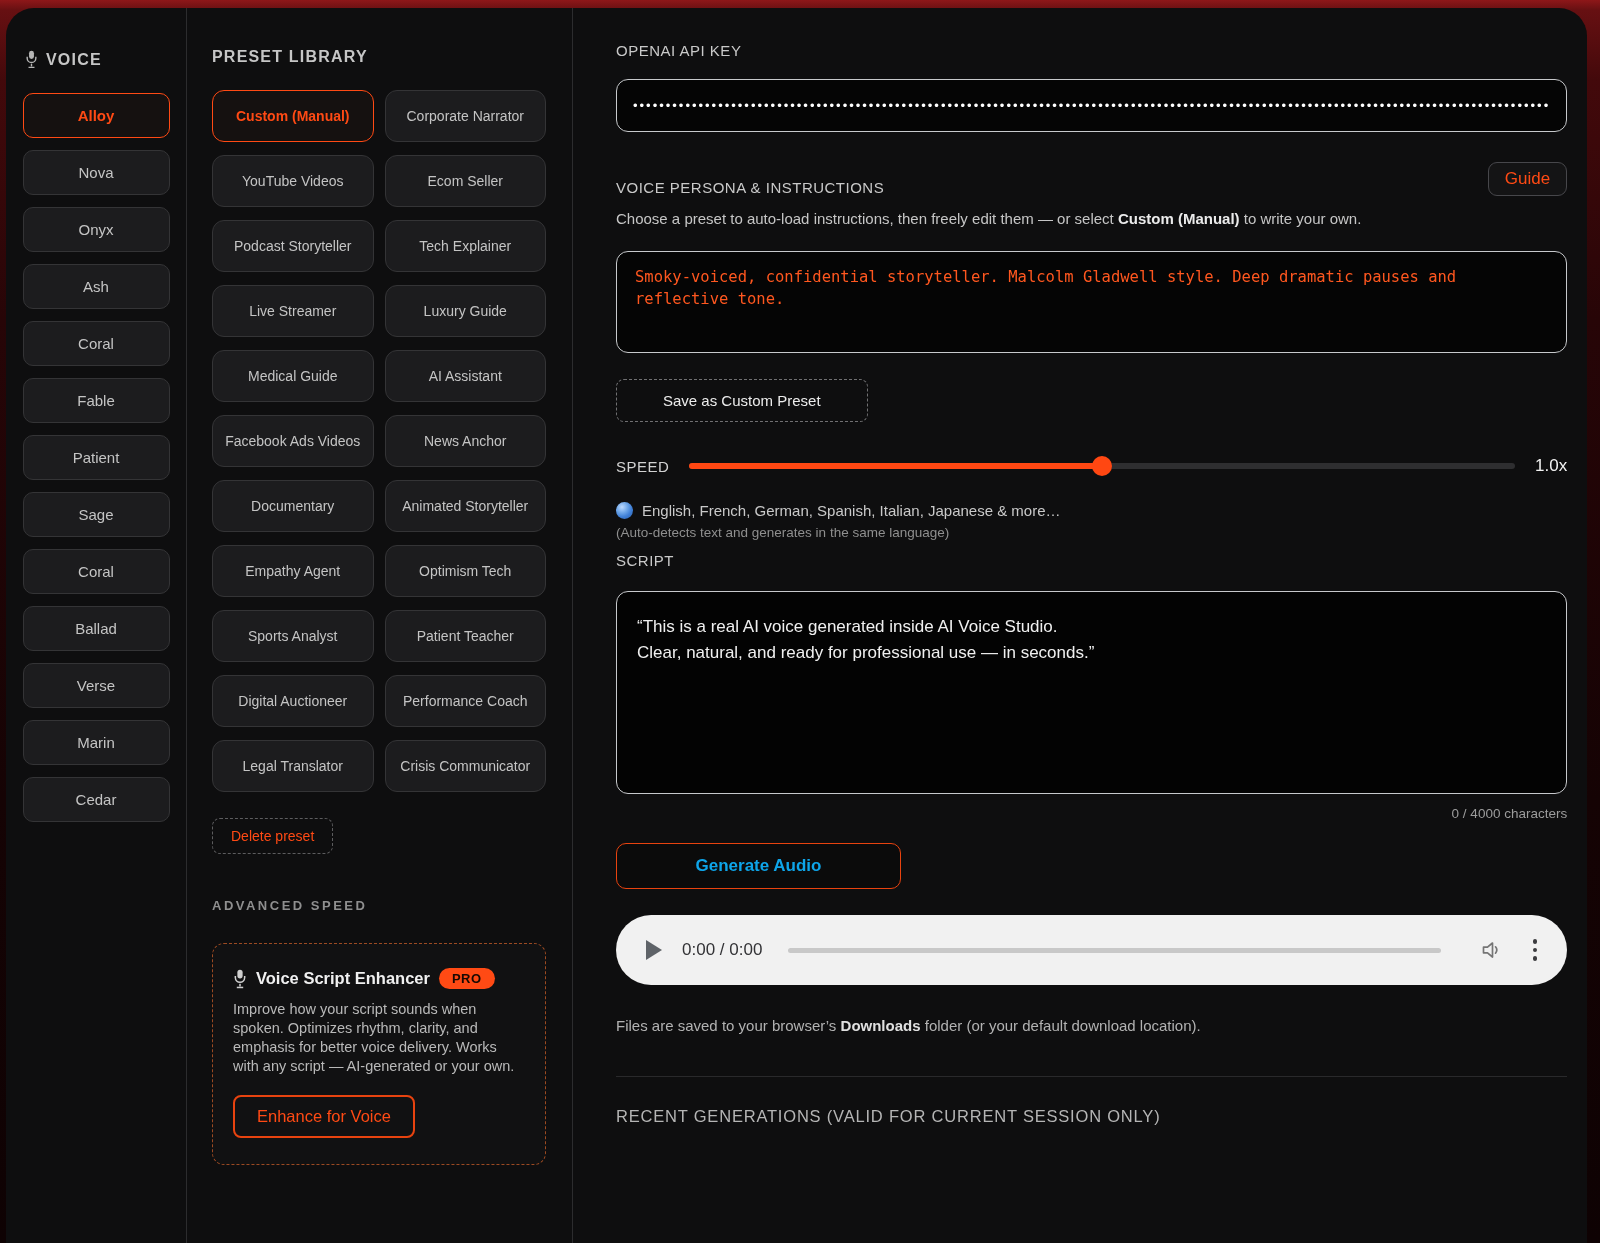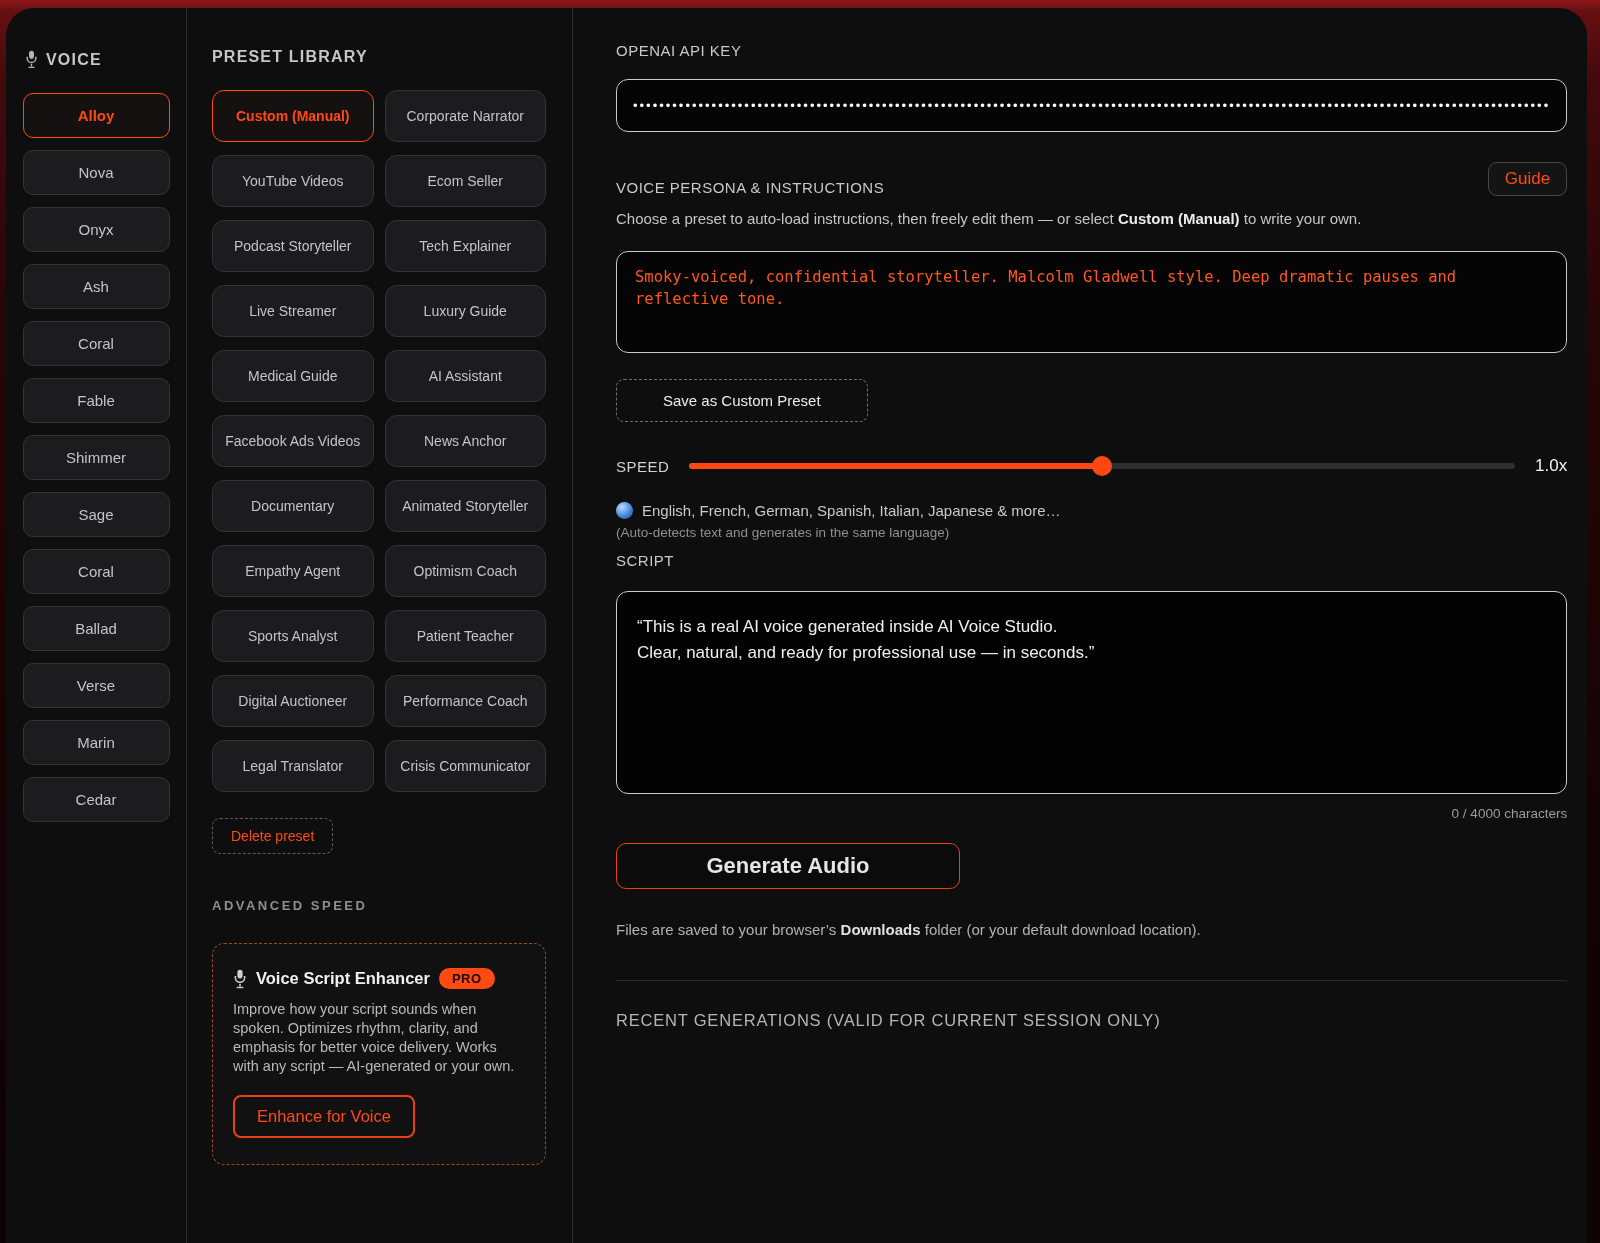--- a/index.html
+++ b/index.html
@@ -90,22 +90,22 @@
   .lang-sub { margin-top:6px; color:#8f8f8f; font-size:13.5px; }
 
   .script-label { margin-top:12px; }
   .script-box {
     margin-top:22px; width:100%; height:203px; background:#030303; border:1px solid #c7c9cc; border-radius:12px;
     color:#f0f0f0; font-family:Liberation Sans, sans-serif; font-size:17px; line-height:1.5;
     padding:22px 20px; resize:none; outline:none; display:block; white-space:pre-wrap;
   }
   .char-count { margin-top:12px; text-align:right; color:#9c9c9c; font-size:13.5px; }
 
-  .generate-btn { margin-top:22px; width:344px; height:46px; background:#0b0b0b;
-    border:1.5px solid #e8430f; border-radius:10px; color:#e5e5e5; font-weight:bold; font-size:22px;
+  .generate-btn { margin-top:22px; width:285px; height:46px; background:#0b0b0b;
+    border:1.5px solid #e8430f; border-radius:10px; color:#0ea5e9; font-weight:bold; font-size:17px;
     font-family:inherit; cursor:pointer; }
 
   .player { margin-top:26px; height:70px; background:#f1f1f1; border-radius:35px;
     display:flex; align-items:center; padding:0 30px; }
   .play-tri { width:0; height:0; border-left:16px solid #5f6368;
     border-top:10px solid transparent; border-bottom:10px solid transparent; cursor:pointer; }
   .player-time { color:#333336; font-size:17px; margin:0 26px 0 20px; white-space:nowrap; }
   .player-track { flex:1; height:5px; background:#c8c8c8; border-radius:3px; margin-right:38px; cursor:pointer; }
   .vol-icon { margin-right:30px; cursor:pointer; display:flex; }
   .kebab { display:flex; flex-direction:column; gap:4px; cursor:pointer; }
@@ -133,21 +133,21 @@
         <line x1="6.5" y1="31.5" x2="17.5" y2="31.5" stroke="#b5b5b5" stroke-width="2.6"></line>
       </svg>
       <span>VOICE</span>
     </div>
     <button class="vbtn selected">Alloy</button>
     <button class="vbtn">Nova</button>
     <button class="vbtn">Onyx</button>
     <button class="vbtn">Ash</button>
     <button class="vbtn">Coral</button>
     <button class="vbtn">Fable</button>
-    <button class="vbtn">Shimmer</button>
+    <button class="vbtn">Patient</button>
     <button class="vbtn">Sage</button>
     <button class="vbtn">Coral</button>
     <button class="vbtn">Ballad</button>
     <button class="vbtn">Verse</button>
     <button class="vbtn">Marin</button>
     <button class="vbtn">Cedar</button>
   </div>
 
   <div class="col preset-col">
     <div class="col-header">PRESET LIBRARY</div>
@@ -160,21 +160,21 @@
       <button class="pbtn">Tech Explainer</button>
       <button class="pbtn">Live Streamer</button>
       <button class="pbtn">Luxury Guide</button>
       <button class="pbtn">Medical Guide</button>
       <button class="pbtn">AI Assistant</button>
       <button class="pbtn">Facebook Ads Videos</button>
       <button class="pbtn">News Anchor</button>
       <button class="pbtn">Documentary</button>
       <button class="pbtn">Animated Storyteller</button>
       <button class="pbtn">Empathy Agent</button>
-      <button class="pbtn">Optimism Coach</button>
+      <button class="pbtn">Optimism Tech</button>
       <button class="pbtn">Sports Analyst</button>
       <button class="pbtn">Patient Teacher</button>
       <button class="pbtn">Digital Auctioneer</button>
       <button class="pbtn">Performance Coach</button>
       <button class="pbtn">Legal Translator</button>
       <button class="pbtn">Crisis Communicator</button>
     </div>
     <button class="delete-btn">Delete preset</button>
 
     <div class="adv-header">ADVANCED SPEED</div>
@@ -226,20 +226,36 @@
     </div>
     <div class="lang-sub">(Auto-detects text and generates in the same language)</div>
 
     <div class="field-label script-label">SCRIPT</div>
     <textarea class="script-box" spellcheck="false" style="">“This is a real AI voice generated inside AI Voice Studio.
 Clear, natural, and ready for professional use — in seconds.”</textarea>
     <div class="char-count">0 / 4000 characters</div>
 
     <button class="generate-btn">Generate Audio</button>
 
+    <div class="player">
+      <div class="play-tri"></div>
+      <div class="player-time">0:00 / 0:00</div>
+      <div class="player-track"></div>
+      <span class="vol-icon">
+        <svg width="24" height="24" viewBox="0 0 24 24">
+          <path d="M4.5 9.2v5.6h4l5 4.2V5L8.5 9.2h-4z" fill="none" stroke="#757575" stroke-width="1.7" stroke-linejoin="round"></path>
+          <path d="M16.5 8.8a5 5 0 0 1 0 6.4" fill="none" stroke="#757575" stroke-width="1.7" stroke-linecap="round"></path>
+        </svg>
+      </span>
+      <div class="kebab">
+          <span></span>
+          <span></span>
+          <span></span>
+        </div>
+    </div>
 
     <div class="note"><span>Files are saved to your browser’s </span><b>Downloads</b><span> folder (or your default download location).</span></div>
 
     <div class="divider"></div>
     <div class="recent-header">RECENT GENERATIONS (VALID FOR CURRENT SESSION ONLY)</div>
   </div>
 
 </div>
 
 </body></html>

